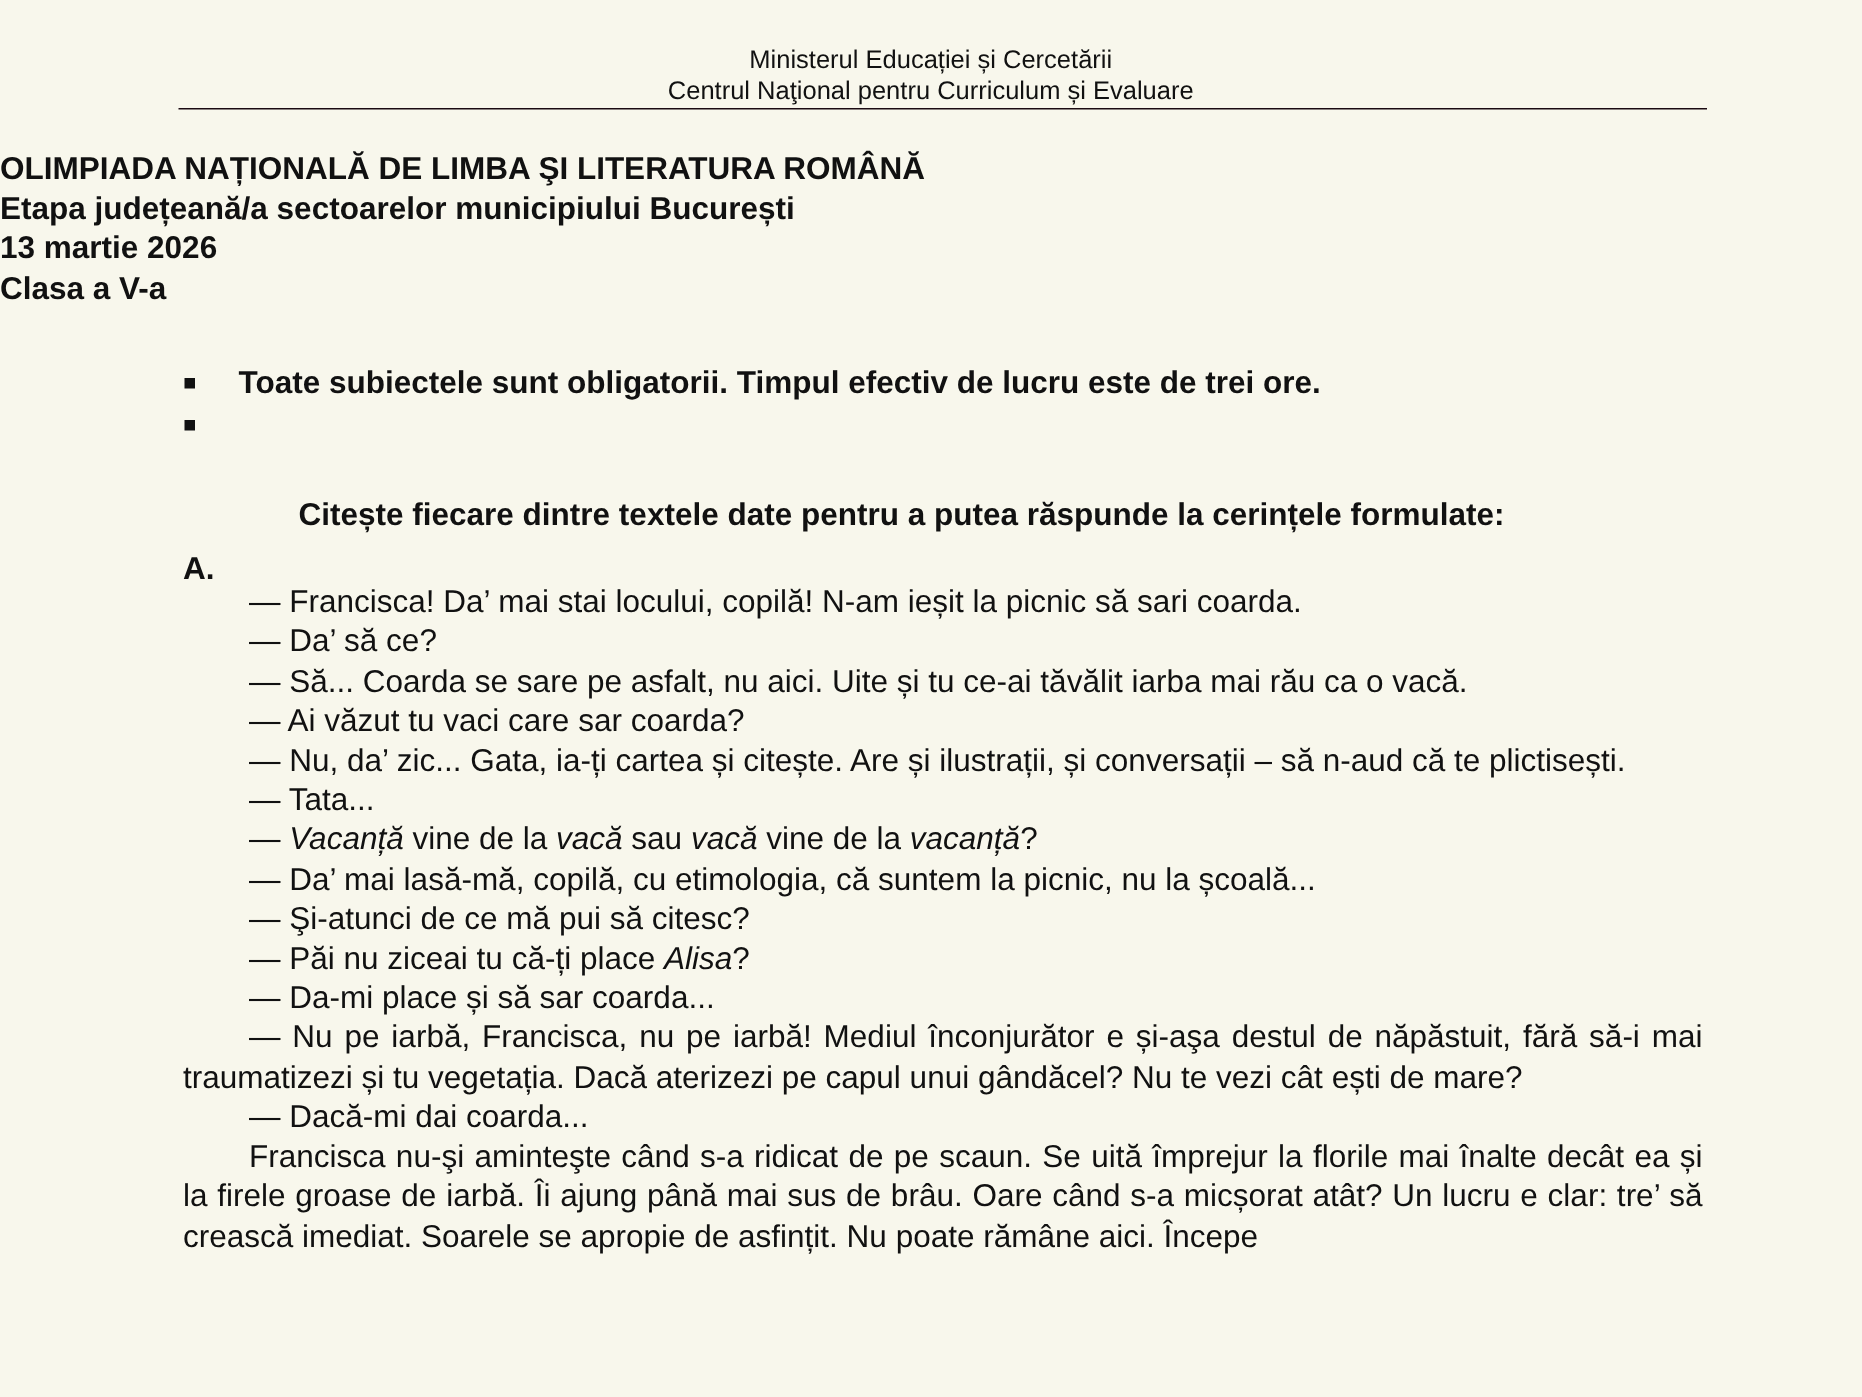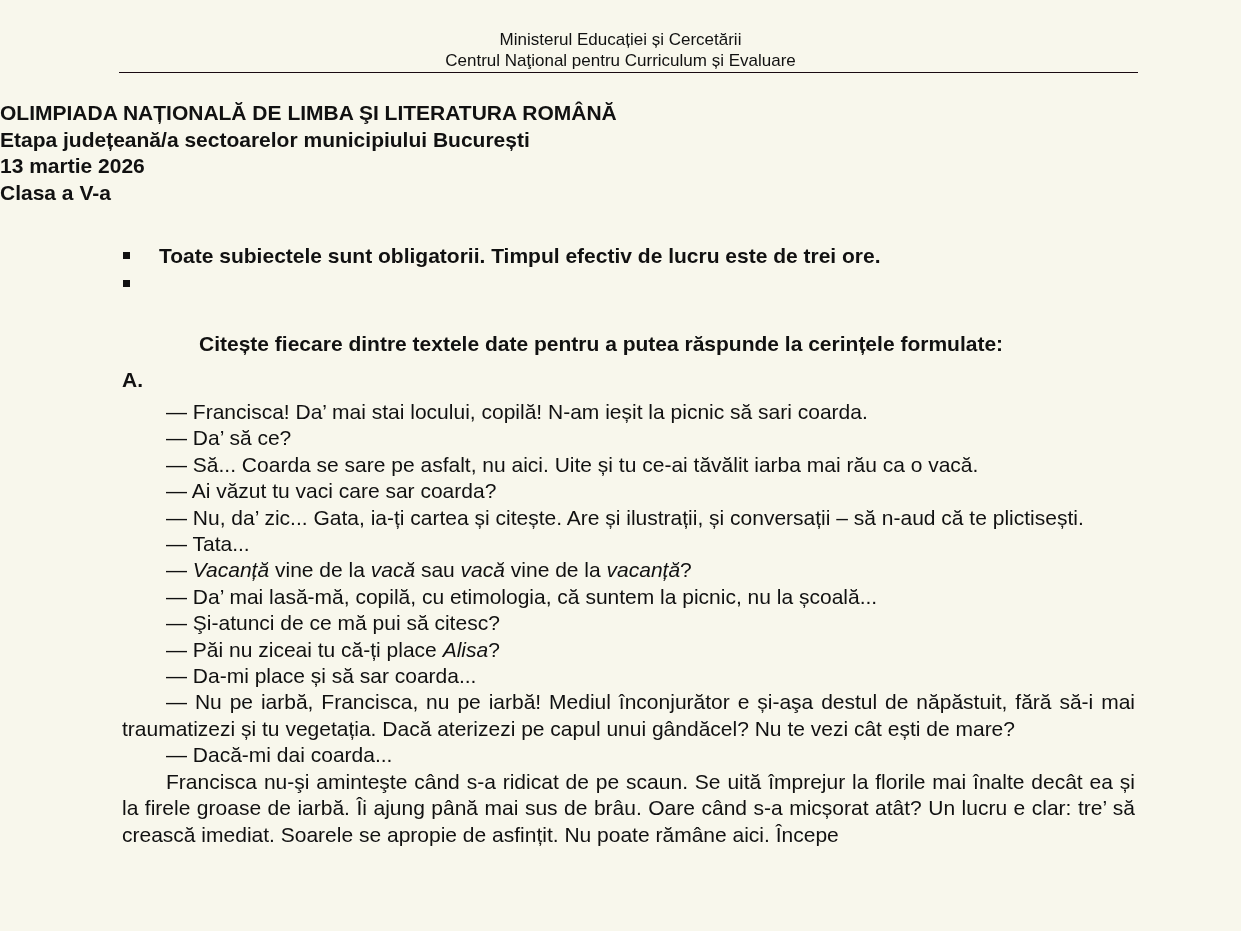--- a/index.html
+++ b/index.html
@@ -78,21 +78,21 @@
   .section-label {
     position: absolute;
     top: 366px;
     left: 122px;
     font-weight: bold;
     font-size: 21px;
     line-height: 27px;
   }
   .text-a {
     position: absolute;
-    top: 399px;
+    top: 389px;
     left: 122px;
     width: 1013px;
     font-size: 21px;
     line-height: 26.4px;
   }
   .text-a p {
     margin: 0;
     text-indent: 44px;
     text-align: justify;
   }

